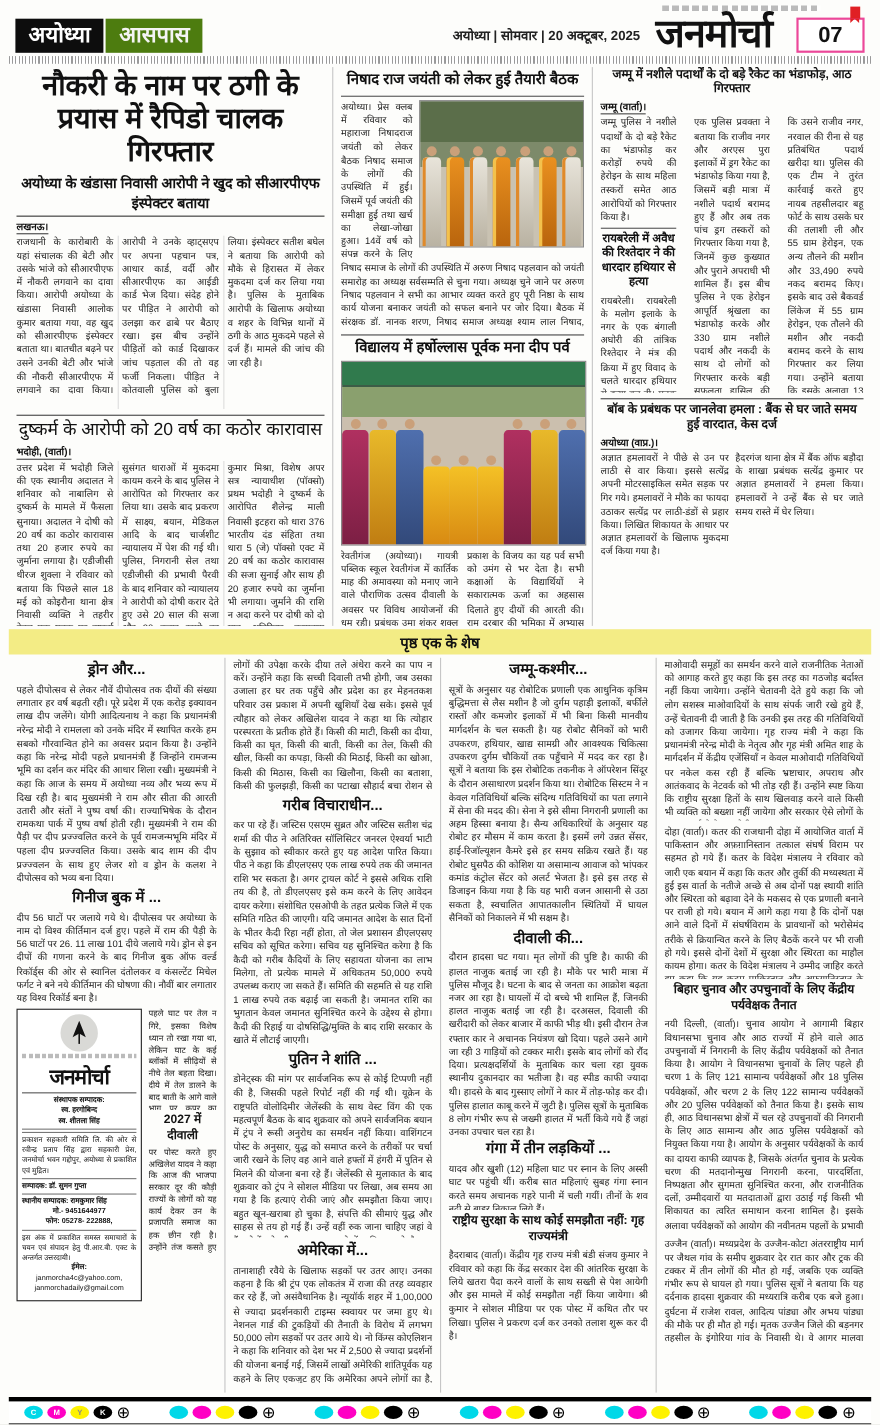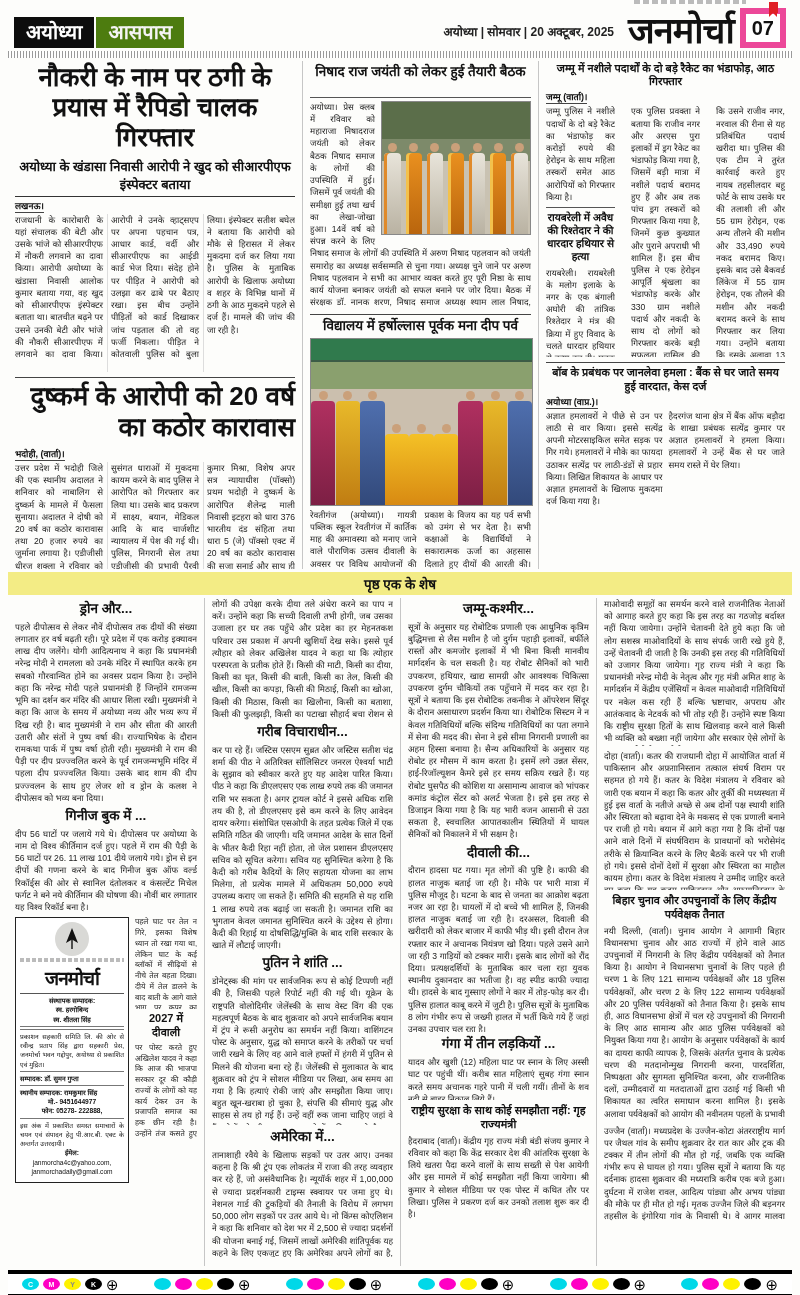--- a/index.html
+++ b/index.html
@@ -12,27 +12,27 @@
   .masthead{display:flex;justify-content:space-between;align-items:flex-end;padding:6px 14px 2px 14px;height:42px;}
   .mast-left{display:flex;align-items:flex-end;gap:2px;}
   .mbox{font-weight:bold;font-size:20px;padding:5px 12px 6px 12px;line-height:1;color:#fff;}
   .mbox.black{background:#0d0d0d;}
   .mbox.gray{background:#4d7c0f;color:#f4f4f4;margin-top:42px;}
   .mast-right{display:flex;align-items:flex-end;gap:14px;}
   .dateline{font-weight:bold;font-size:12px;padding-bottom:8px;color:#222;}
   .logo-wrap{display:flex;align-items:flex-end;gap:6px;position:relative;}
   .logo-tagline{position:absolute;top:-9px;left:6px;right:40px;height:5px;background:repeating-linear-gradient(90deg,#bbb 0 6px,#fff 6px 9px);}
   .logo-text{font-size:36px;font-weight:800;letter-spacing:-1px;line-height:.95;}
-  .pageno-box{position:relative;border:6px solid #ec4899;font-size:20px;font-weight:bold;padding:4px 6px;line-height:1;background:#fff;}
+  .pageno-box{position:relative;border:2px solid #ec4899;font-size:20px;font-weight:bold;padding:4px 18px;line-height:1;background:#fff;margin-left:16px;}
   .flag{position:absolute;top:-12px;right:2px;width:9px;height:11px;background:#e02025;}
   .flag::after{content:"";position:absolute;bottom:-4px;left:0;border-left:4.5px solid #e02025;border-right:4.5px solid #e02025;border-bottom:4px solid transparent;}
   .perf{height:7px;margin:1px 8px 3px 8px;background:repeating-linear-gradient(90deg,#9a9a9a 0 1px,#fff 1px 3px);}
   
   .h-xl{font-weight:800;font-size:26px;line-height:1.15;text-align:center;margin:2px 0 4px;}
-  .h-lg{font-weight:700;font-size:26px;line-height:1.2;text-align:right;margin:4px 0;}
+  .h-lg{font-weight:400;font-size:16px;line-height:1.2;text-align:center;margin:4px 0;}
   .h-md{font-weight:800;font-size:11px;line-height:1.2;text-align:center;margin:1px 0;}
   .h-sm{font-weight:800;font-size:13.5px;line-height:1.25;text-align:center;margin:3px 0;}
   .h-xs{font-weight:800;font-size:10.5px;line-height:1.25;text-align:center;margin:3px 0;}
   .subhead{font-weight:bold;font-size:13px;text-align:center;border-bottom:1px solid #333;padding-bottom:3px;margin-bottom:2px;}
   .byline{font-weight:bold;font-size:9px;margin:2px 0;}
   .byline span{border-bottom:1px solid #444;padding-bottom:1px;}
   .news{font-size:8.6px;line-height:1.42;text-align:justify;color:#1c1c1c;}
   .clip{overflow:hidden;}
   
   .top-section{display:grid;grid-template-columns:294px 236px 1fr;height:508px;padding:0 8px;column-gap:0;}
@@ -118,21 +118,21 @@
       <div class="subhead">अयोध्या के खंडासा निवासी आरोपी ने खुद को सीआरपीएफ इंस्पेक्टर बताया</div>
       <div class="byline"><span>लखनऊ।</span></div>
       <div class="news cols3 clip" style="height:158px">राजधानी के कारोबारी के यहां संचालक की बेटी और उसके भांजे को सीआरपीएफ में नौकरी लगवाने का दावा किया। आरोपी अयोध्या के खंडासा निवासी आलोक कुमार बताया गया, वह खुद को सीआरपीएफ इंस्पेक्टर बताता था। बातचीत बढ़ने पर उसने उनकी बेटी और भांजे की नौकरी सीआरपीएफ में लगवाने का दावा किया। आरोपी ने उनके व्हाट्सएप पर अपना पहचान पत्र, आधार कार्ड, वर्दी और सीआरपीएफ का आईडी कार्ड भेज दिया। संदेह होने पर पीड़ित ने आरोपी को उलझा कर ढाबे पर बैठाए रखा। इस बीच उन्होंने पीड़ितों को कार्ड दिखाकर जांच पड़ताल की तो वह फर्जी निकला। पीड़ित ने कोतवाली पुलिस को बुला लिया। इंस्पेक्टर सतीश बघेल ने बताया कि आरोपी को मौके से हिरासत में लेकर मुकदमा दर्ज कर लिया गया है। पुलिस के मुताबिक आरोपी के खिलाफ अयोध्या व शहर के विभिन्न थानों में ठगी के आठ मुकदमे पहले से दर्ज हैं। मामले की जांच की जा रही है।</div>
 
       <h2 class="h-lg rule-top">दुष्कर्म के आरोपी को 20 वर्ष का कठोर कारावास</h2>
       <div class="byline"><span>भदोही, (वार्ता)।</span></div>
       <div class="news cols3 clip" style="height:228px">उत्तर प्रदेश में भदोही जिले की एक स्थानीय अदालत ने शनिवार को नाबालिग से दुष्कर्म के मामले में फैसला सुनाया। अदालत ने दोषी को 20 वर्ष का कठोर कारावास तथा 20 हजार रुपये का जुर्माना लगाया है। एडीजीसी धीरज शुक्ला ने रविवार को बताया कि पिछले साल 18 मई को कोइरौना थाना क्षेत्र निवासी व्यक्ति ने तहरीर देकर एक युवक पर दुष्कर्म करने का आरोप लगाया था। मामले में पाक्सो सहित अन्य सुसंगत धाराओं में मुकदमा कायम करने के बाद पुलिस ने आरोपित को गिरफ्तार कर लिया था। उसके बाद प्रकरण में साक्ष्य, बयान, मेडिकल आदि के बाद चार्जशीट न्यायालय में पेश की गई थी। पुलिस, निगरानी सेल तथा एडीजीसी की प्रभावी पैरवी के बाद शनिवार को न्यायालय ने आरोपी को दोषी करार देते हुए उसे 20 साल की सजा और 20 हजार रुपये का जुर्माना लगाने का फैसला सुनाया। न्यायाधीश लोकेश कुमार मिश्रा, विशेष अपर सत्र न्यायाधीश (पॉक्सो) प्रथम भदोही ने दुष्कर्म के आरोपित शैलेन्द्र माली निवासी इटहरा को धारा 376 भारतीय दंड संहिता तथा धारा 5 (जे) पॉक्सो एक्ट में 20 वर्ष का कठोर कारावास की सजा सुनाई और साथ ही 20 हजार रुपये का जुर्माना भी लगाया। जुर्माने की राशि न अदा करने पर दोषी को दो माह अतिरिक्त कारावास भुगतना होगा। जुर्माने की पूरी राशि पीड़िता को दी जाएगी।</div>
     </div>
 
     <div class="tg">
-      <h2 class="h-sm" style="border-bottom:1px solid #555;padding-bottom:16px">निषाद राज जयंती को लेकर हुई तैयारी बैठक</h2>
+      <h2 class="h-sm" style="border-bottom:1px solid #555;padding-bottom:6px">निषाद राज जयंती को लेकर हुई तैयारी बैठक</h2>
       <div class="clip" style="height:208px">
         <div class="photo photo-nishad">
           <div class="crowd">
             <span class="person">
                 <span class="head"></span>
                 <span class="body"></span>
               </span>
             <span class="person">
                 <span class="head"></span>
                 <span class="body"></span>

